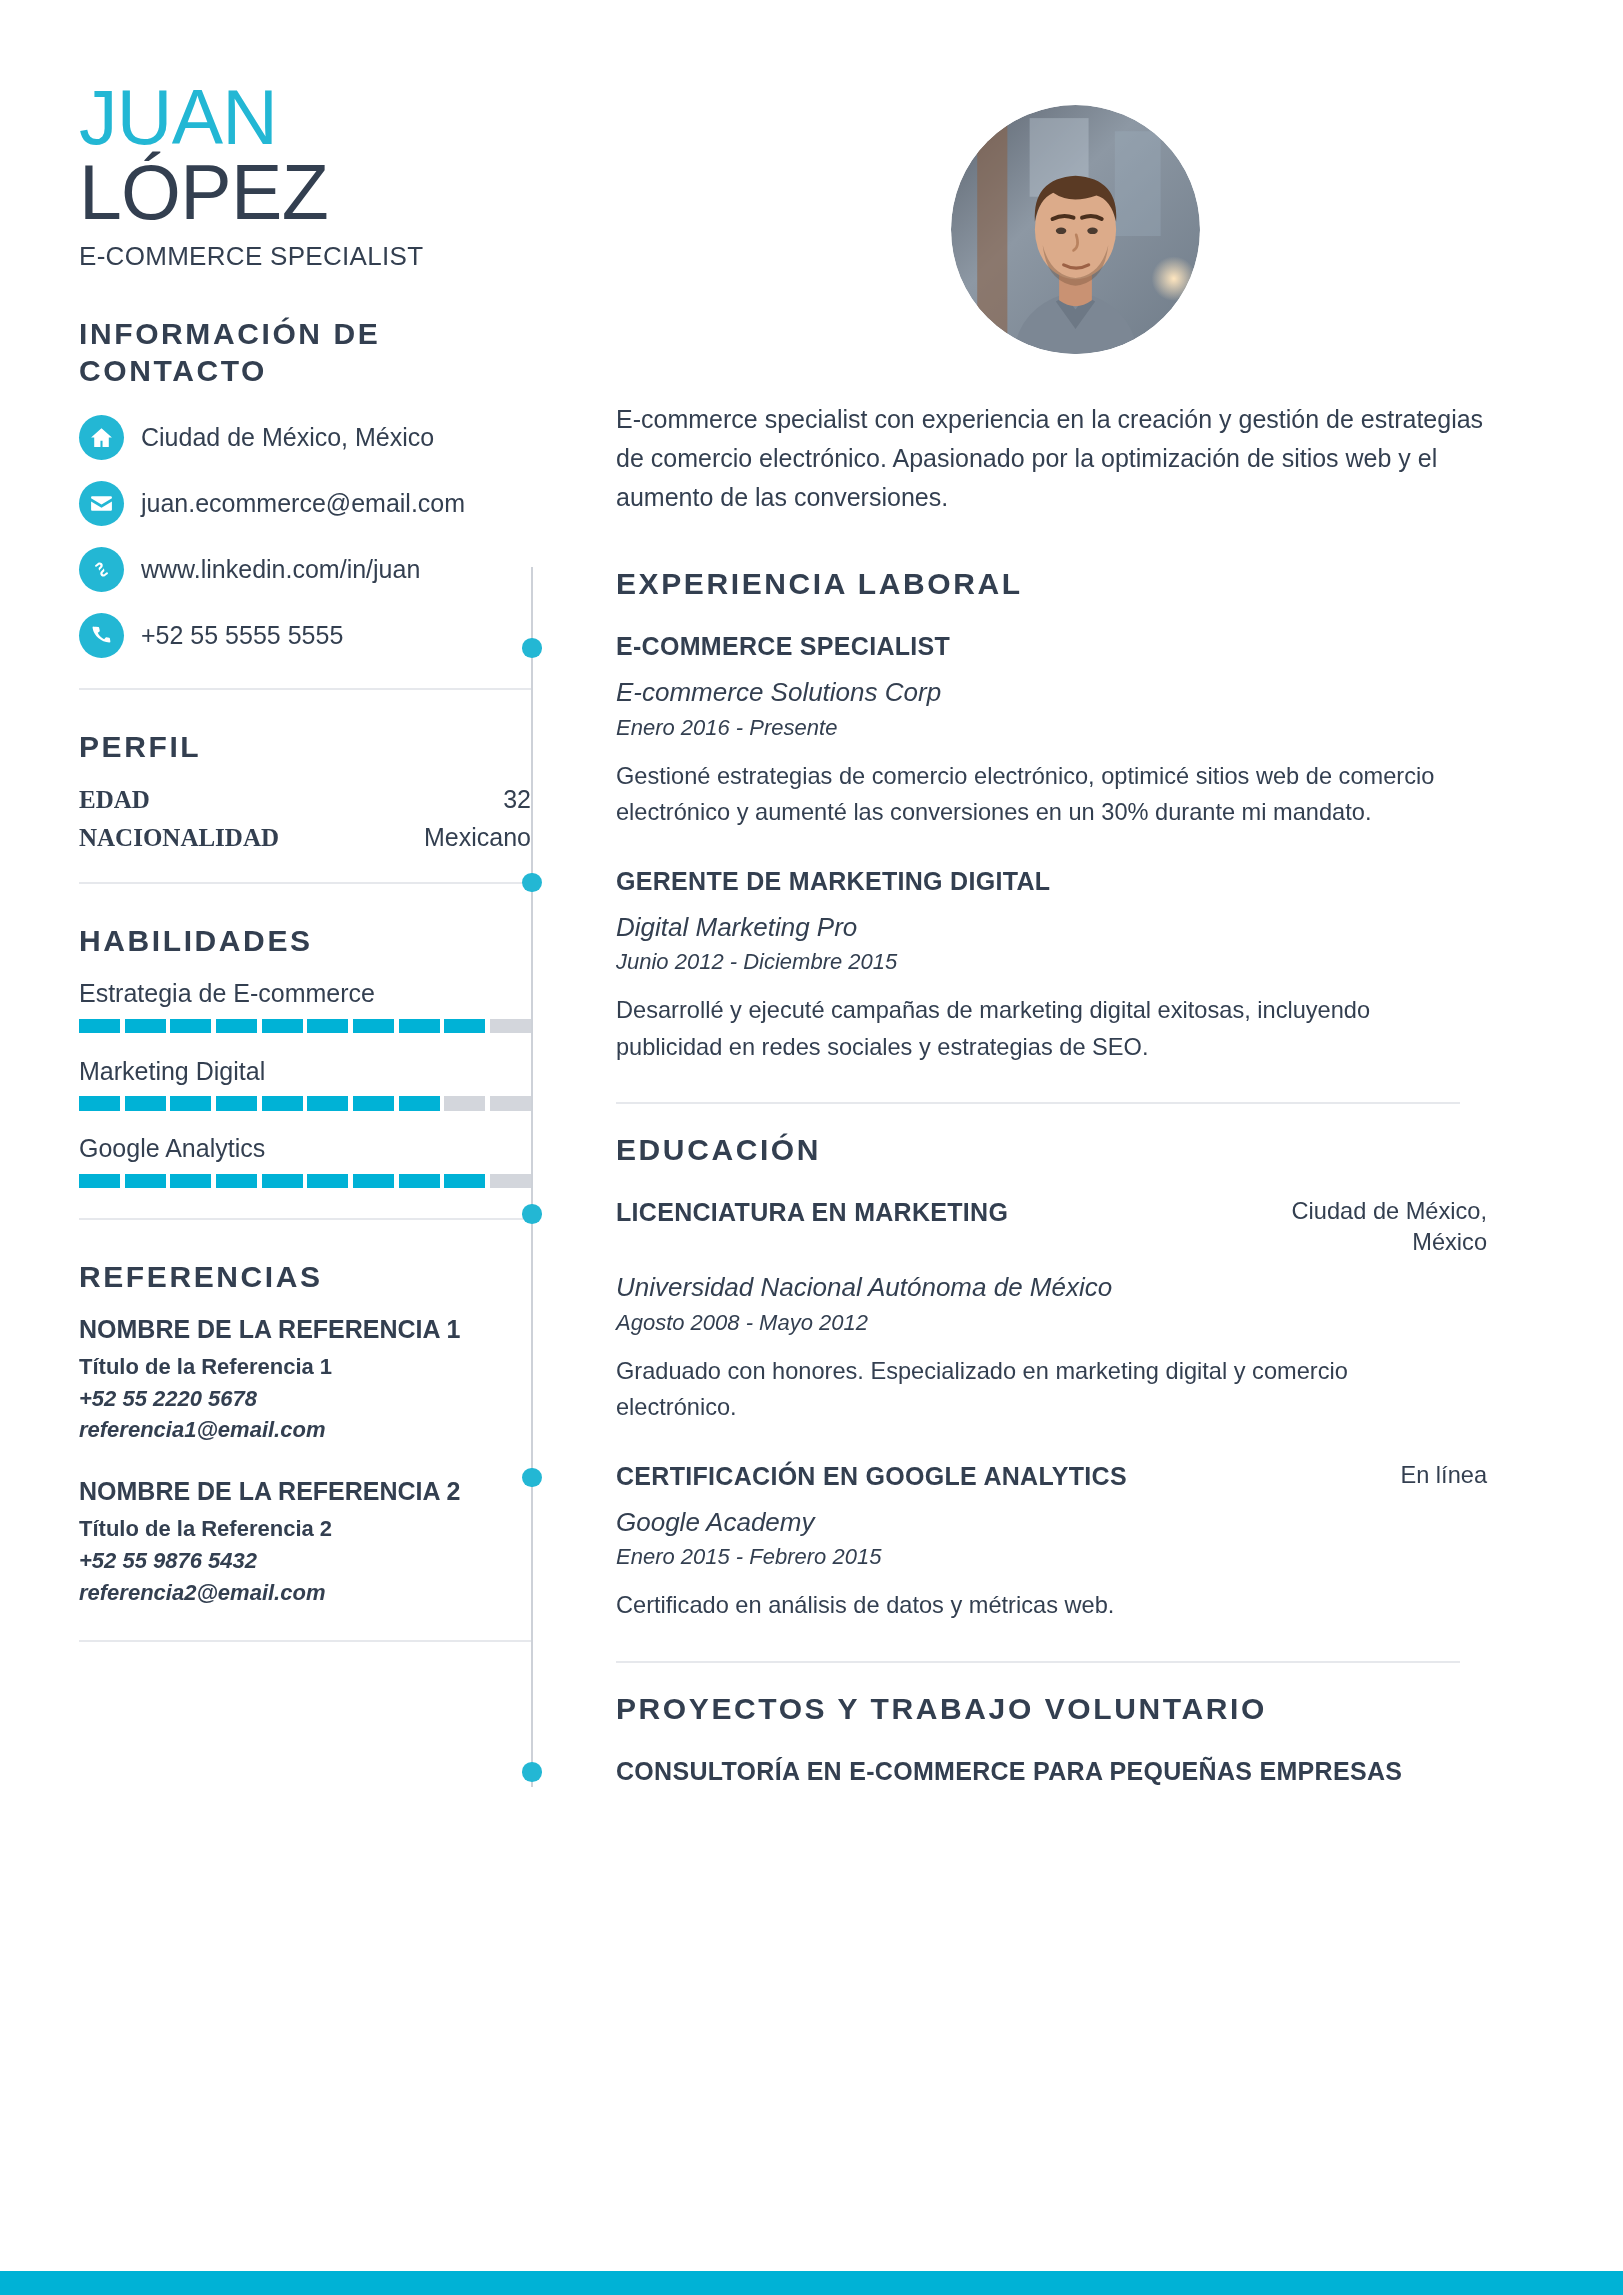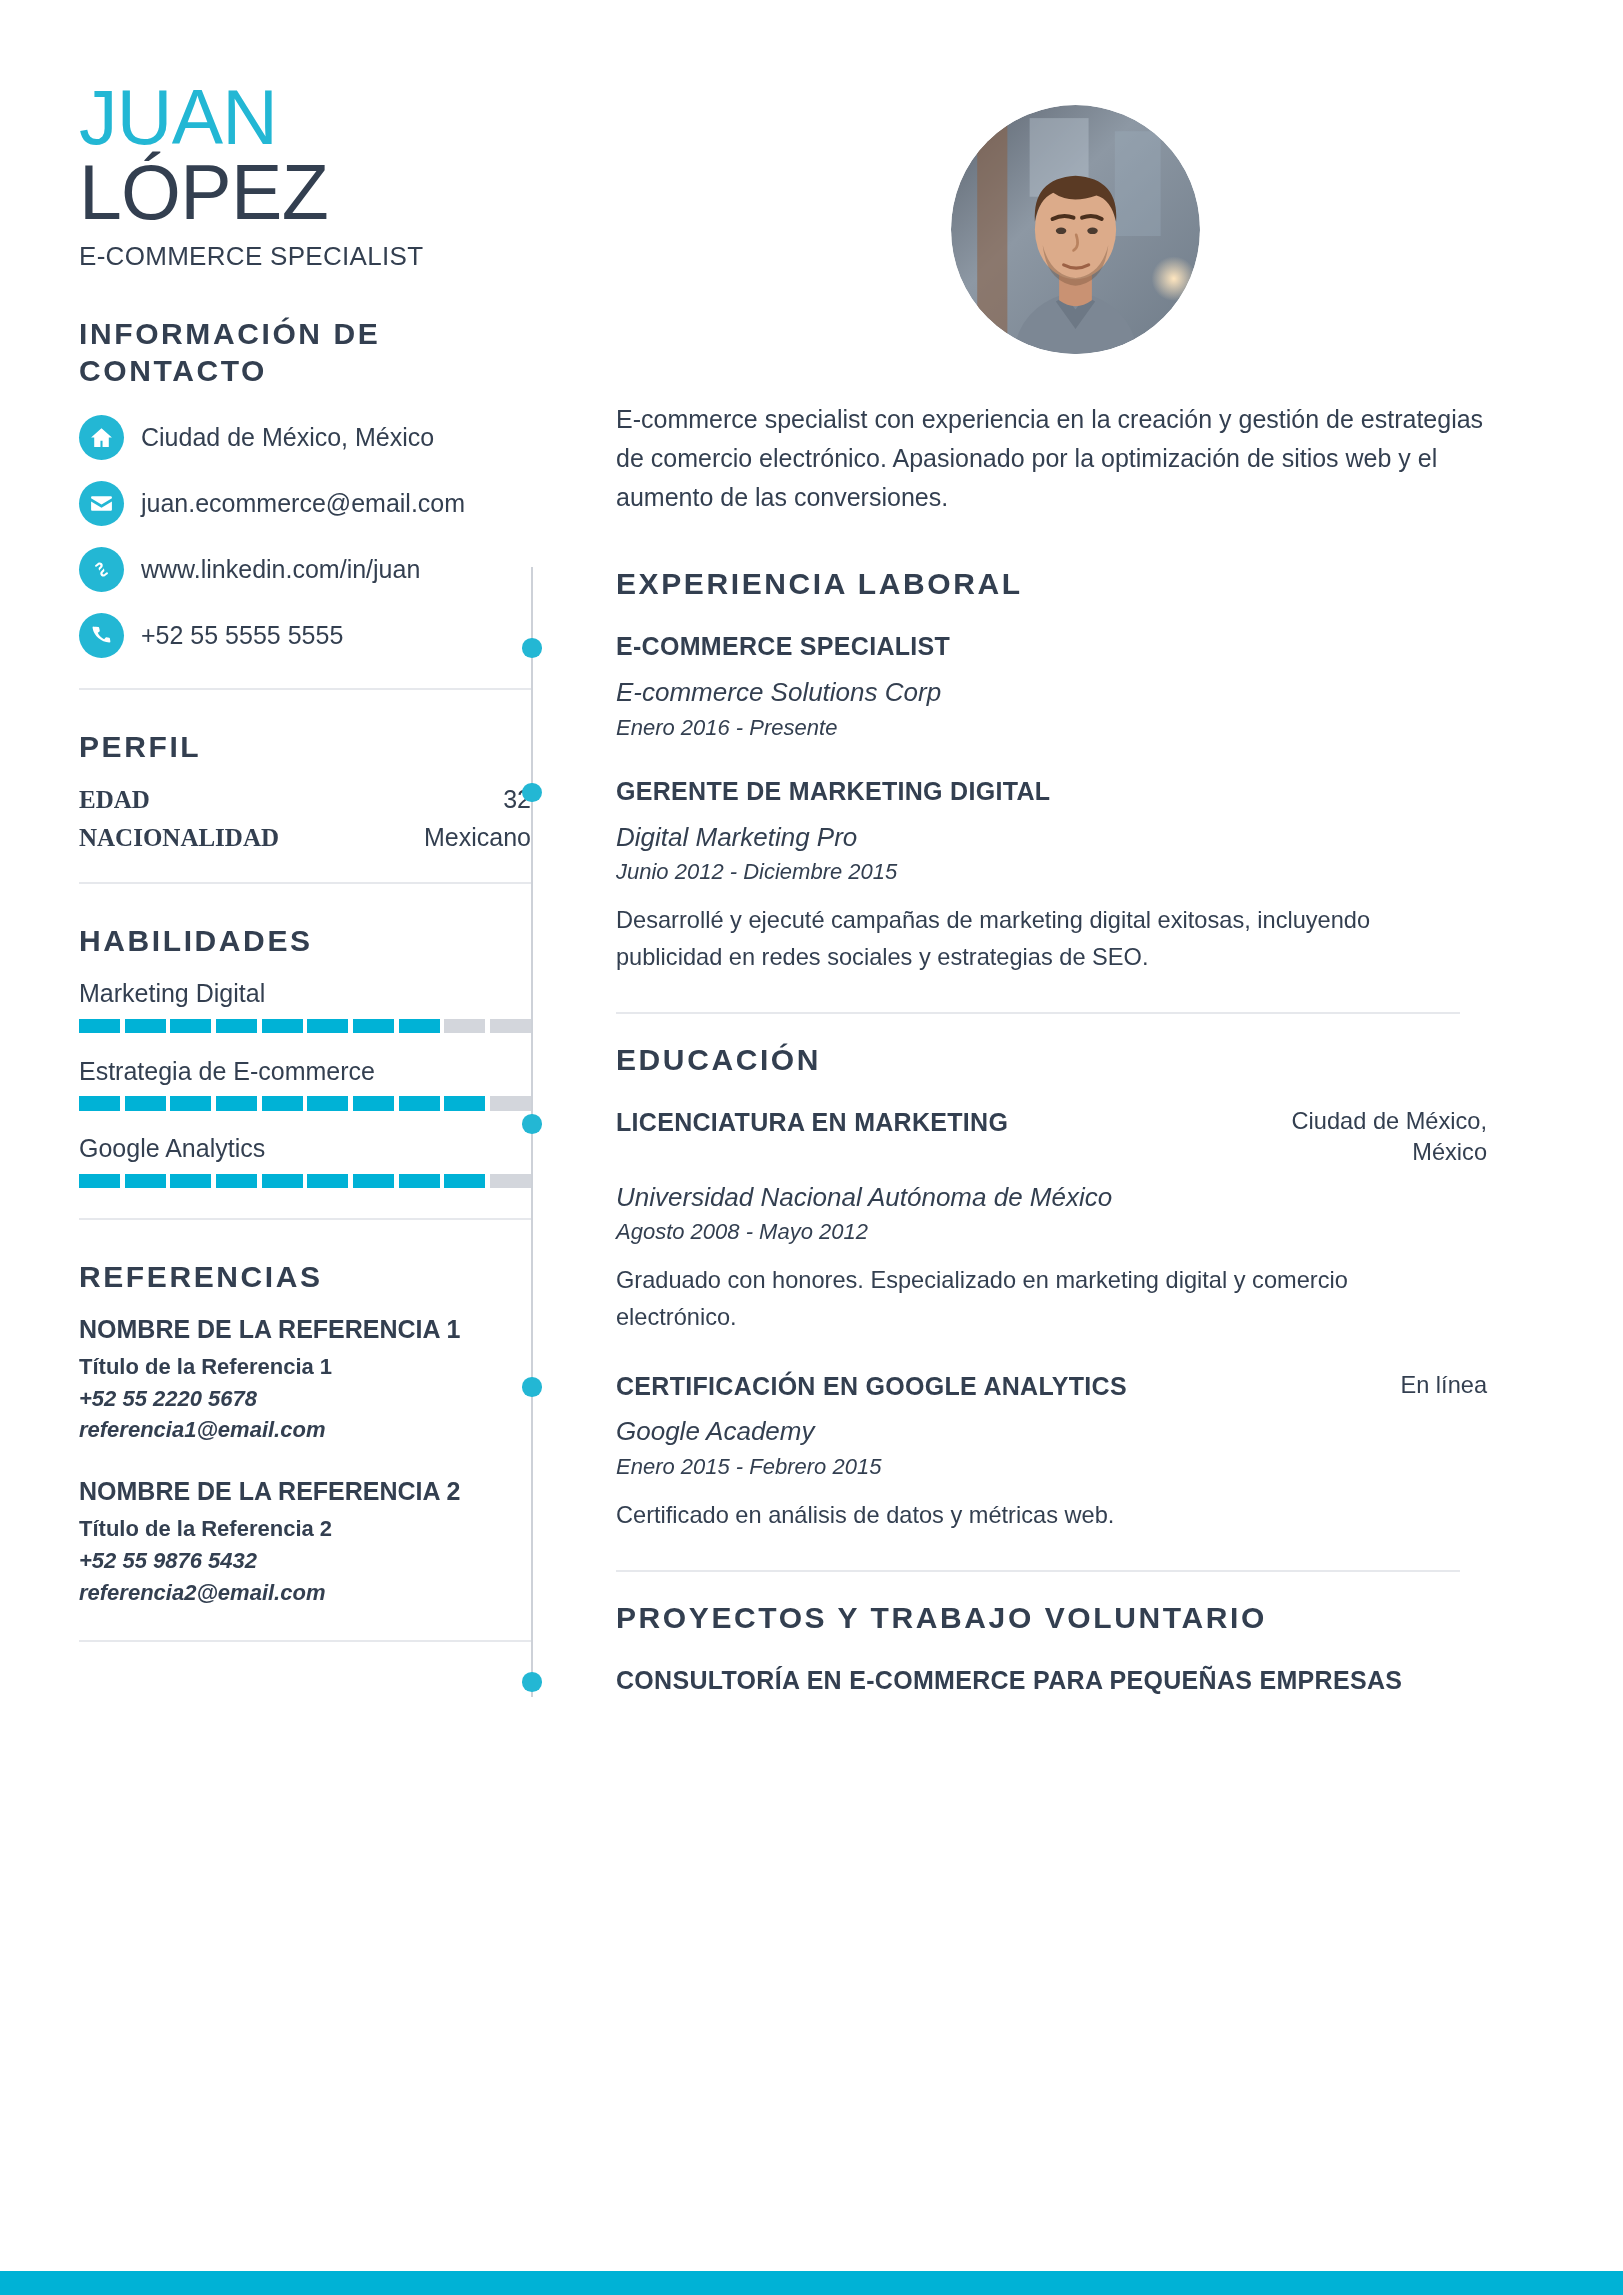--- a/index.html
+++ b/index.html
@@ -261,46 +261,46 @@
           <span class="plabel">NACIONALIDAD</span>
           <span class="pvalue">Mexicano</span>
         </div>
       </div>
 
       <hr class="divider">
 
       <div class="sec-head tight">HABILIDADES</div>
       <div class="skills" id="skills-container">
           <div class="skill">
+            <div class="skill-name">Estrategia de E-commerce</div>
+            <div class="bar">
+              <span class="seg on"></span>
+              <span class="seg on"></span>
+              <span class="seg on"></span>
+              <span class="seg on"></span>
+              <span class="seg on"></span>
+              <span class="seg on"></span>
+              <span class="seg on"></span>
+              <span class="seg on"></span>
+              <span class="seg on"></span>
+              <span class="seg"></span>
+            </div>
+          </div>
+          <div class="skill">
             <div class="skill-name">Marketing Digital</div>
             <div class="bar">
               <span class="seg on"></span>
               <span class="seg on"></span>
               <span class="seg on"></span>
               <span class="seg on"></span>
               <span class="seg on"></span>
               <span class="seg on"></span>
               <span class="seg on"></span>
               <span class="seg on"></span>
               <span class="seg"></span>
-              <span class="seg"></span>
-            </div>
-          </div>
-          <div class="skill">
-            <div class="skill-name">Estrategia de E-commerce</div>
-            <div class="bar">
-              <span class="seg on"></span>
-              <span class="seg on"></span>
-              <span class="seg on"></span>
-              <span class="seg on"></span>
-              <span class="seg on"></span>
-              <span class="seg on"></span>
-              <span class="seg on"></span>
-              <span class="seg on"></span>
-              <span class="seg on"></span>
               <span class="seg"></span>
             </div>
           </div>
           <div class="skill">
             <div class="skill-name">Google Analytics</div>
             <div class="bar">
               <span class="seg on"></span>
               <span class="seg on"></span>
               <span class="seg on"></span>
               <span class="seg on"></span>
@@ -344,20 +344,21 @@
 
         <div class="r-head">EXPERIENCIA LABORAL</div>
         <div id="exp-container">
             <div class="entry">
               <div class="dot"></div>
               <div class="entry-top">
                 <div class="entry-title">E-COMMERCE SPECIALIST</div>
               </div>
               <div class="entry-org">E-commerce Solutions Corp</div>
               <div class="entry-date">Enero 2016 - Presente</div>
+              <div class="entry-desc">Gestioné estrategias de comercio electrónico, optimicé sitios web de comercio electrónico y aumenté las conversiones en un 30% durante mi mandato.</div>
             </div>
             <div class="entry">
               <div class="dot"></div>
               <div class="entry-top">
                 <div class="entry-title">GERENTE DE MARKETING DIGITAL</div>
               </div>
               <div class="entry-org">Digital Marketing Pro</div>
               <div class="entry-date">Junio 2012 - Diciembre 2015</div>
               <div class="entry-desc">Desarrollé y ejecuté campañas de marketing digital exitosas, incluyendo publicidad en redes sociales y estrategias de SEO.</div>
             </div>

